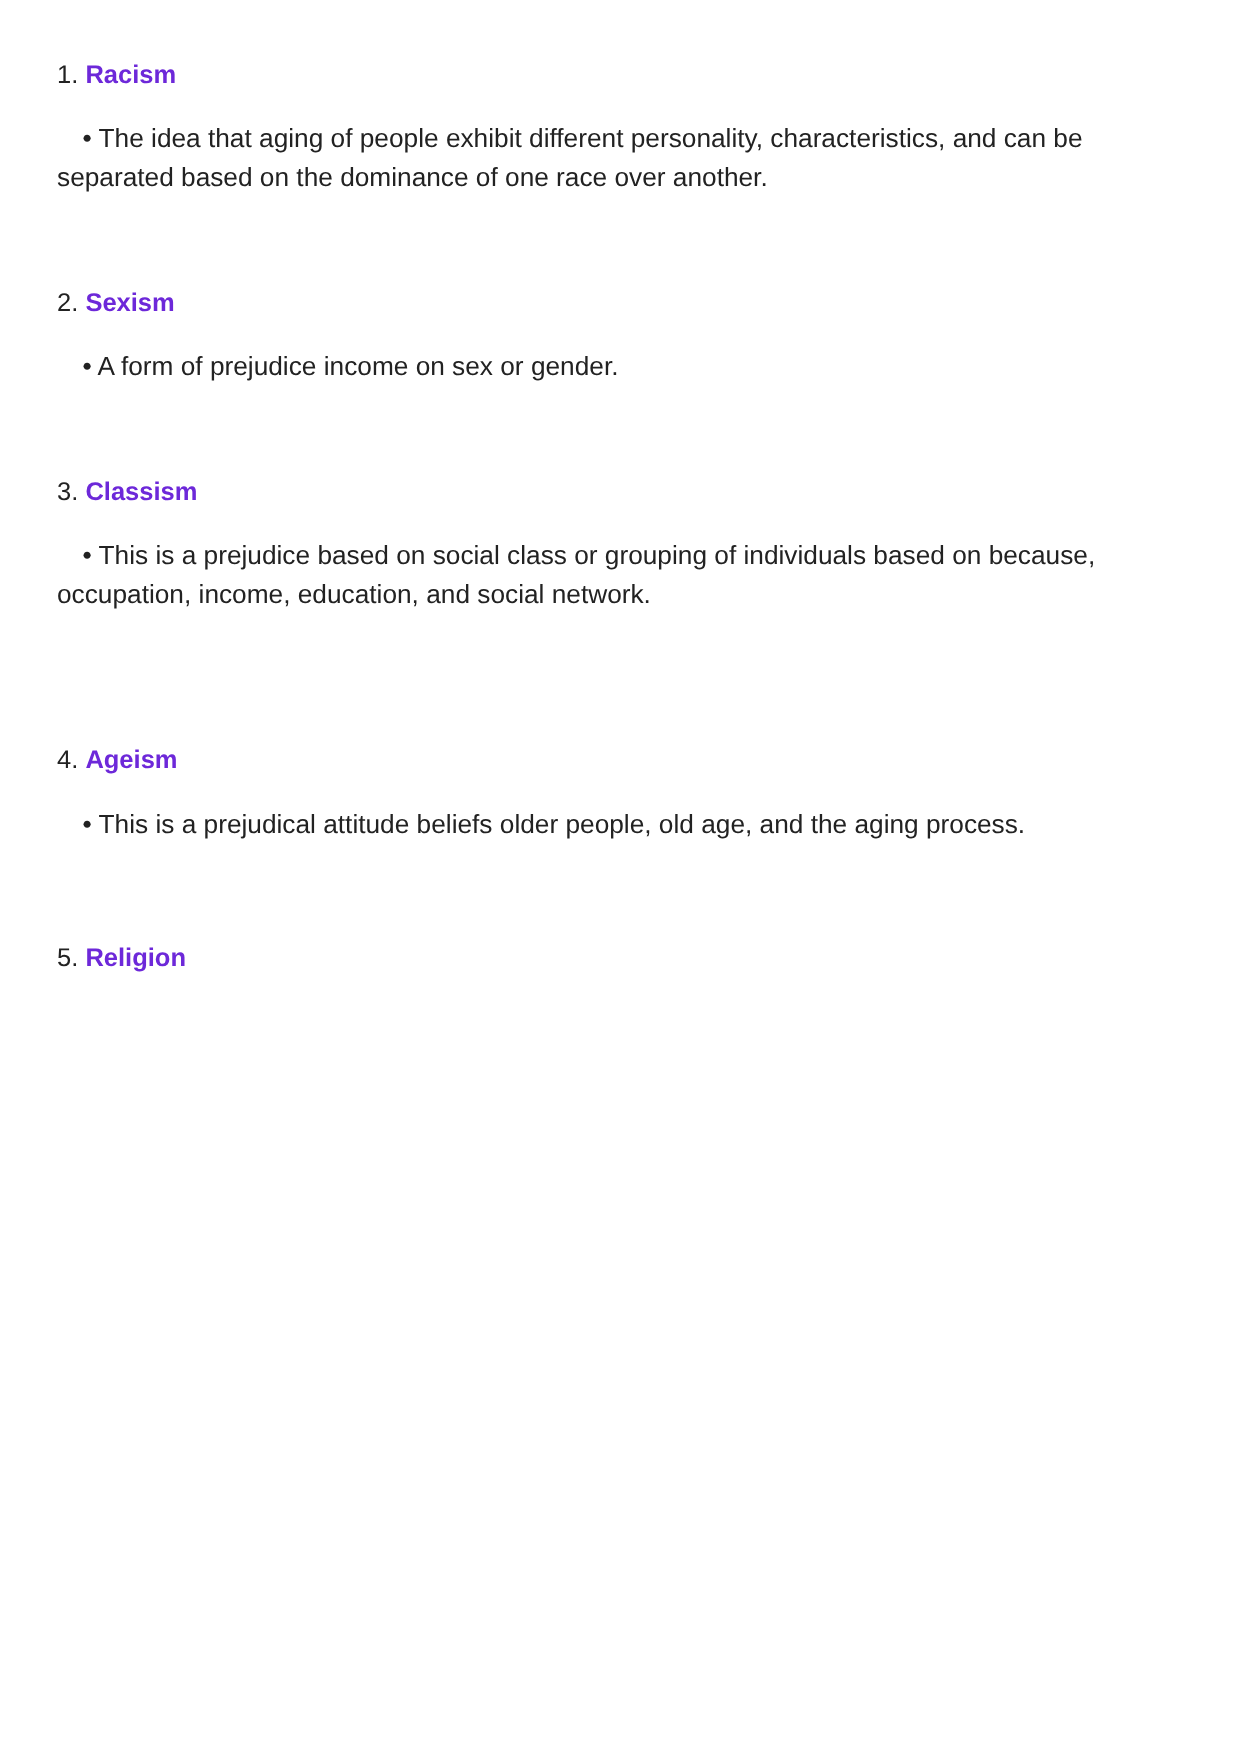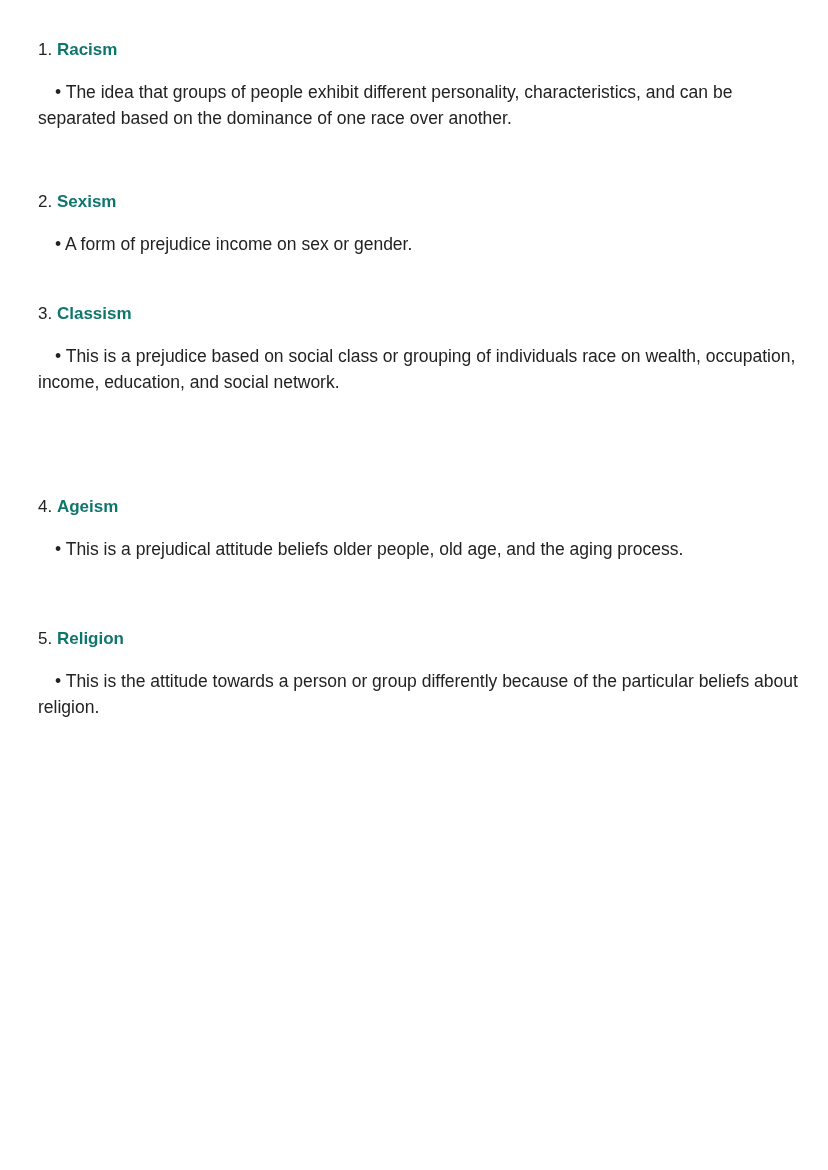--- a/index.html
+++ b/index.html
@@ -28,69 +28,68 @@
     }
     .heading {
       font-size: 17px;
       line-height: 22px;
       white-space: nowrap;
     }
     .heading .num {
       color: #222222;
     }
     .heading .term {
-      color: #0f766e;
+      color: #6d28d9;
       font-weight: bold;
     }
     .desc {
       font-size: 17.5px;
       line-height: 26px;
       margin-top: 18px;
       text-indent: 17px;
       color: #222222;
     }
   </style>
 </head>
 <body>
 
 <div class="page">
 
   <div class="item" style="top:39px;">
     <div class="heading">
       <span class="num">1.</span>
       <span class="term">Racism</span>
     </div>
-    <div class="desc"><span>•</span> <span>The idea that groups of people exhibit different personality, characteristics, and can be separated based on the dominance of one race over another.</span></div>
+    <div class="desc"><span>•</span> <span>The idea that aging of people exhibit different personality, characteristics, and can be separated based on the dominance of one race over another.</span></div>
   </div>
 
   <div class="item" style="top:191px;">
     <div class="heading">
       <span class="num">2.</span>
       <span class="term">Sexism</span>
     </div>
     <div class="desc"><span>•</span> <span>A form of prejudice income on sex or gender.</span></div>
   </div>
 
-  <div class="item" style="top:303px;">
+  <div class="item" style="top:317px;">
     <div class="heading">
       <span class="num">3.</span>
       <span class="term">Classism</span>
     </div>
-    <div class="desc"><span>•</span> <span>This is a prejudice based on social class or grouping of individuals race on wealth, occupation, income, education, and social network.</span></div>
+    <div class="desc"><span>•</span> <span>This is a prejudice based on social class or grouping of individuals based on because, occupation, income, education, and social network.</span></div>
   </div>
 
   <div class="item" style="top:496px;">
     <div class="heading">
       <span class="num">4.</span>
       <span class="term">Ageism</span>
     </div>
     <div class="desc"><span>•</span> <span>This is a prejudical attitude beliefs older people, old age, and the aging process.</span></div>
   </div>
 
   <div class="item" style="top:628px;">
     <div class="heading">
       <span class="num">5.</span>
       <span class="term">Religion</span>
     </div>
-    <div class="desc"><span>•</span> <span>This is the attitude towards a person or group differently because of the particular beliefs about religion.</span></div>
   </div>
 
 </div>
 
 </body></html>

